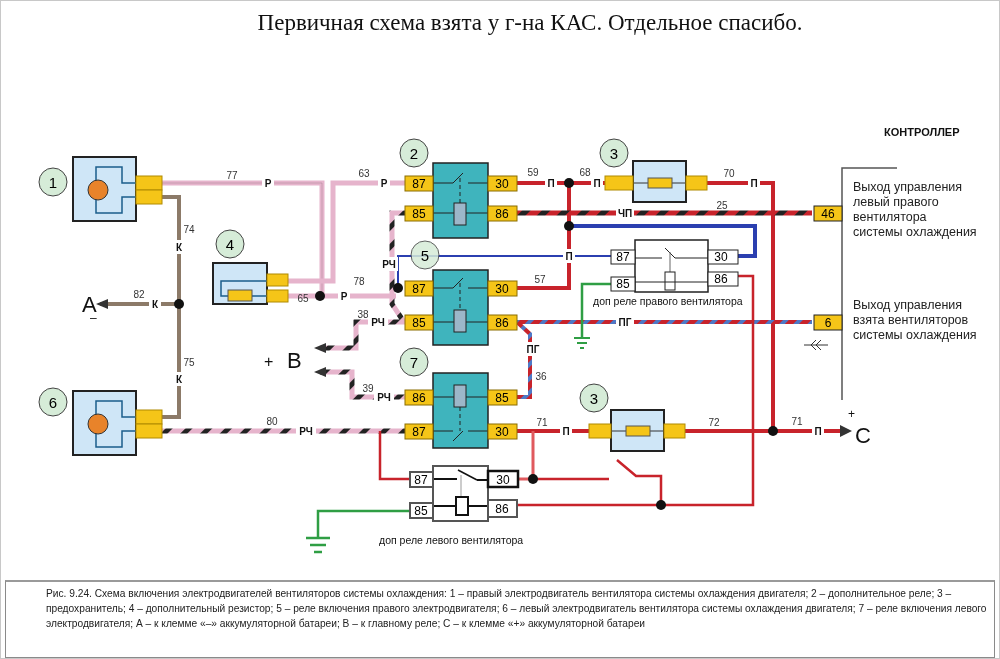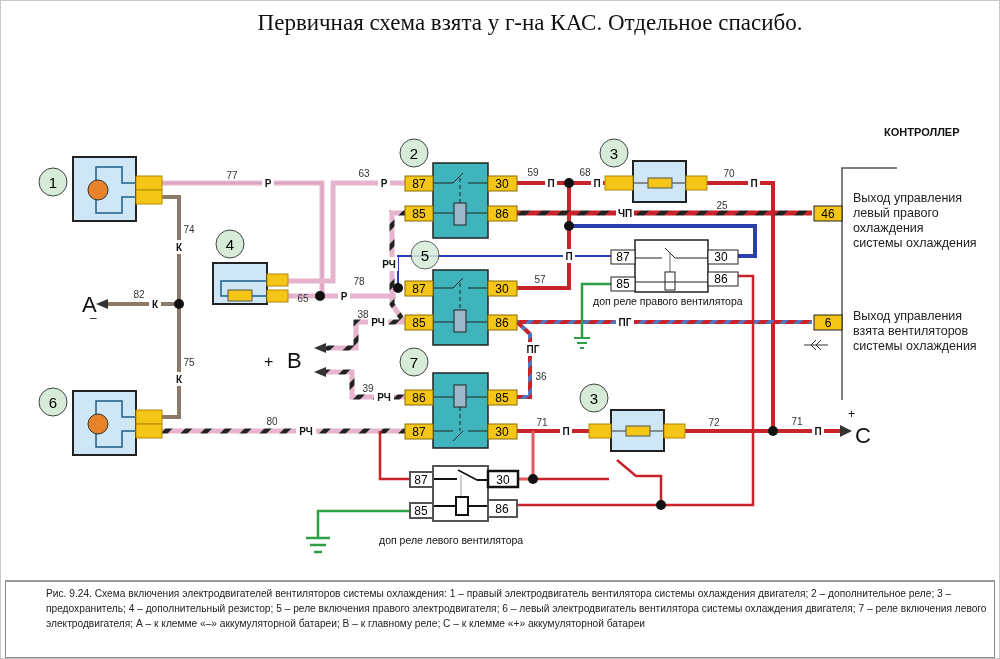--- a/index.html
+++ b/index.html
@@ -3,21 +3,21 @@
 <meta charset="utf-8">
 <style>
   html,body{margin:0;padding:0;background:#ffffff;}
   body{width:1000px;height:659px;position:relative;overflow:hidden;font-family:"Liberation Sans",sans-serif;}
   .frame{position:absolute;left:0;top:0;width:998px;height:657px;border:1px solid #c8c8c8;}
   .title{position:absolute;left:0;top:10px;width:1060px;text-align:center;font-family:"Liberation Serif",serif;font-size:23px;color:#111;}
   svg#diagram{position:absolute;left:0;top:0;}
   .caption-box{position:absolute;left:5px;top:580px;width:988px;height:75px;border:1px solid #8a8a8a;border-top:2px solid #9a9a9a;background:#fff;}
   .caption{position:absolute;left:4px;top:4px;width:980px;font-size:10.2px;line-height:15px;color:#222;margin-left:36px;}
   .ctrl-title{position:absolute;left:846px;top:126px;font-weight:bold;font-size:11px;color:#111;margin-left:38px;}
-  .ctrl-desc{position:absolute;font-size:12.5px;line-height:15px;color:#222;margin-top:11px;}
+  .ctrl-desc{position:absolute;font-size:12.5px;line-height:15px;color:#222;}
   .lbl{font-family:"Liberation Sans",sans-serif;}
 </style>
 </head>
 <body>
 
 <div class="frame"></div>
 <div class="title">Первичная схема взята у  г-на КАС. Отдельное спасибо.</div>
 
 <svg id="diagram" width="1000" height="580">
   <defs>
@@ -356,21 +356,21 @@
   <g class="lbl" font-size="10.5" fill="#111">
     <text x="593" y="305">доп реле правого вентилятора</text>
     <text x="379" y="544">доп   реле левого вентилятора</text>
   </g>
 </svg>
 
 <div class="ctrl-title">КОНТРОЛЛЕР</div>
 <div class="ctrl-desc" style="left:853px;top:180px;">
   <div>Выход управления</div>
   <div>левый правого</div>
-  <div>охлаждения</div>
+  <div>вентилятора</div>
   <div>системы охлаждения</div>
 </div>
 <div class="ctrl-desc" style="left:853px;top:298px;">
   <div>Выход управления</div>
   <div>взята вентиляторов</div>
   <div>системы охлаждения</div>
 </div>
 
 <div class="caption-box">
   <div class="caption">Рис. 9.24. Схема включения электродвигателей вентиляторов системы охлаждения: 1 – правый электродвигатель вентилятора системы охлаждения двигателя; 2 – дополнительное реле; 3 – предохранитель; 4 – дополнительный резистор; 5 – реле включения правого электродвигателя; 6 – левый электродвигатель вентилятора системы охлаждения двигателя; 7 – реле включения левого электродвигателя; А – к клемме «–» аккумуляторной батареи; В – к главному реле; С – к клемме «+» аккумуляторной батареи</div>

